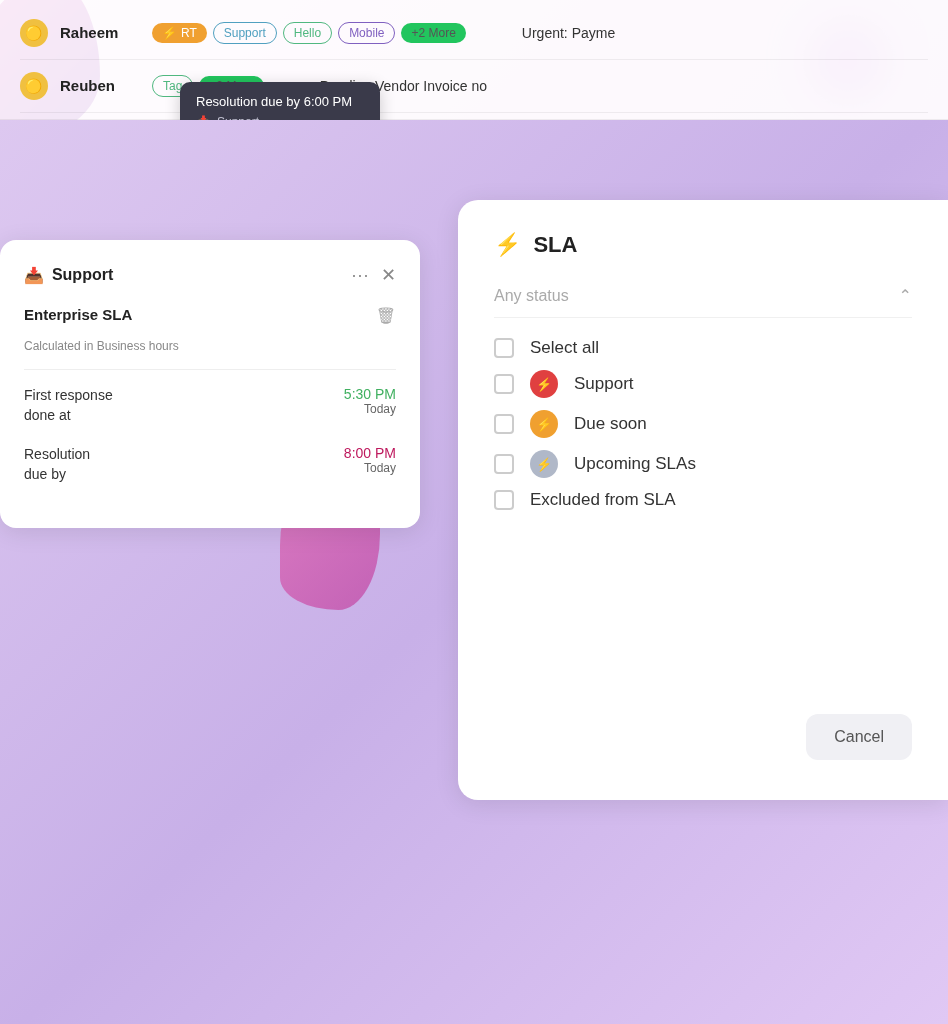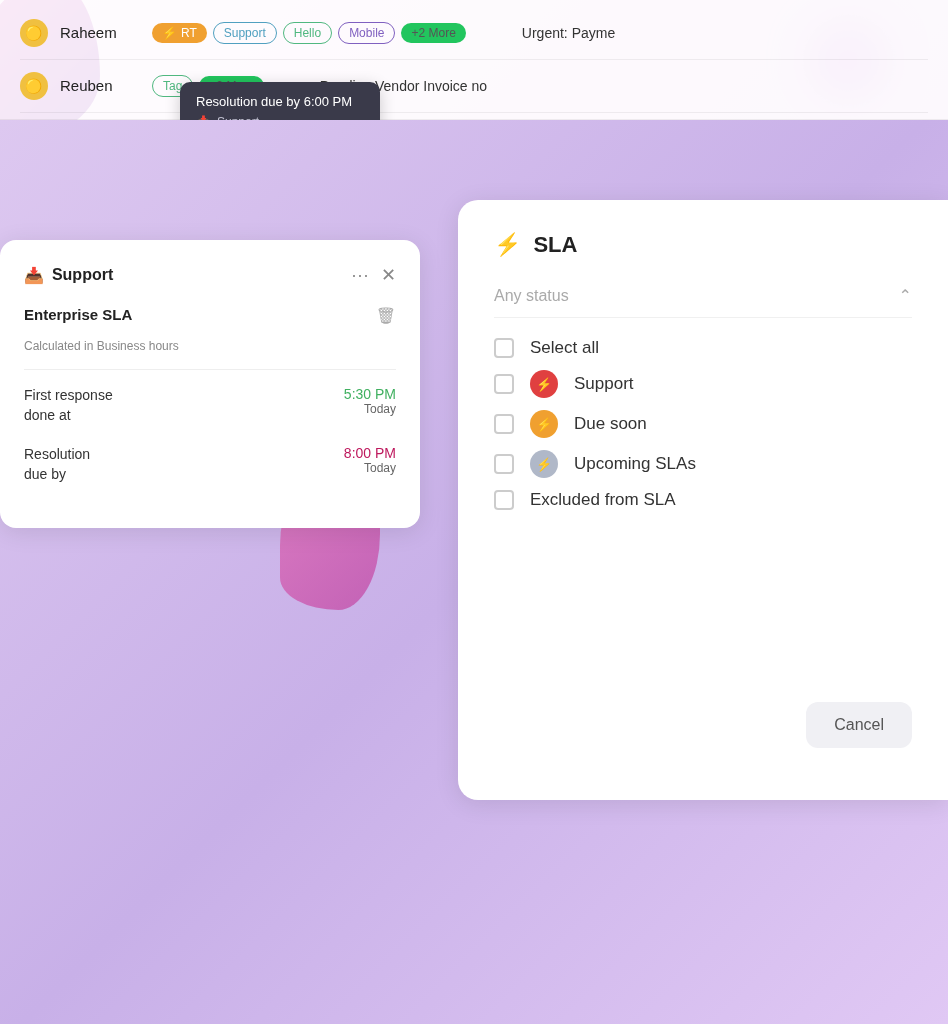--- a/index.html
+++ b/index.html
@@ -87,21 +87,21 @@
       border-radius: 50%;
       display: flex;
       align-items: center;
       justify-content: center;
       font-size: 14px;
       flex-shrink: 0;
     }
 
     .row-name {
       font-size: 15px;
-      font-weight: 400;
+      font-weight: 700;
       color: #222;
       min-width: 80px;
     }
 
     .tags-area {
       display: flex;
       align-items: center;
       gap: 6px;
       flex-wrap: nowrap;
     }
@@ -400,21 +400,21 @@
     }
 
     .option-label {
       font-size: 17px;
       color: #333;
       font-weight: 400;
     }
 
     .filter-footer {
       position: absolute;
-      bottom: 52px;
+      bottom: 40px;
       right: 36px;
       display: flex;
       gap: 12px;
       align-items: center;
     }
 
     .cancel-btn {
       padding: 14px 28px;
       border-radius: 12px;
       background: #f0f0f4;

